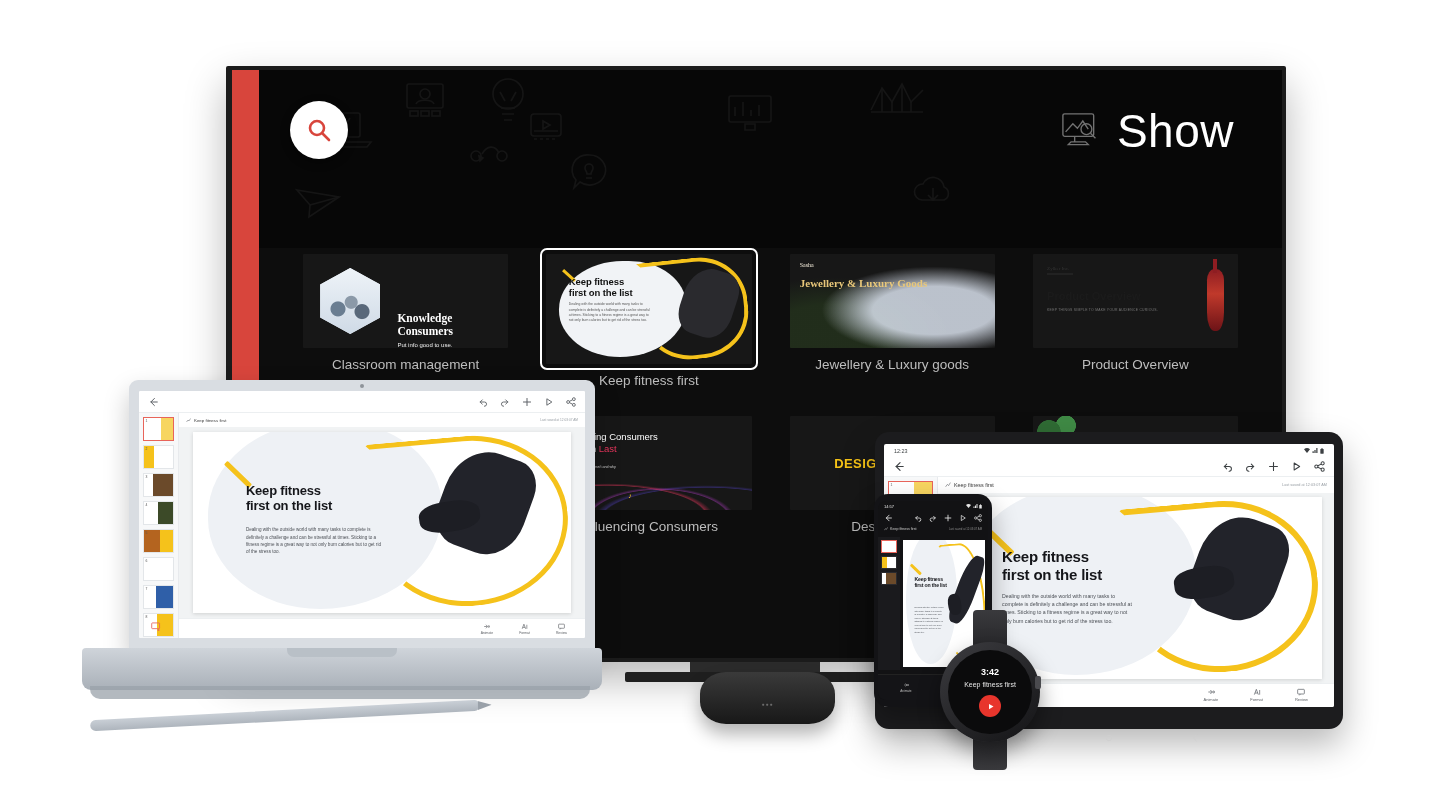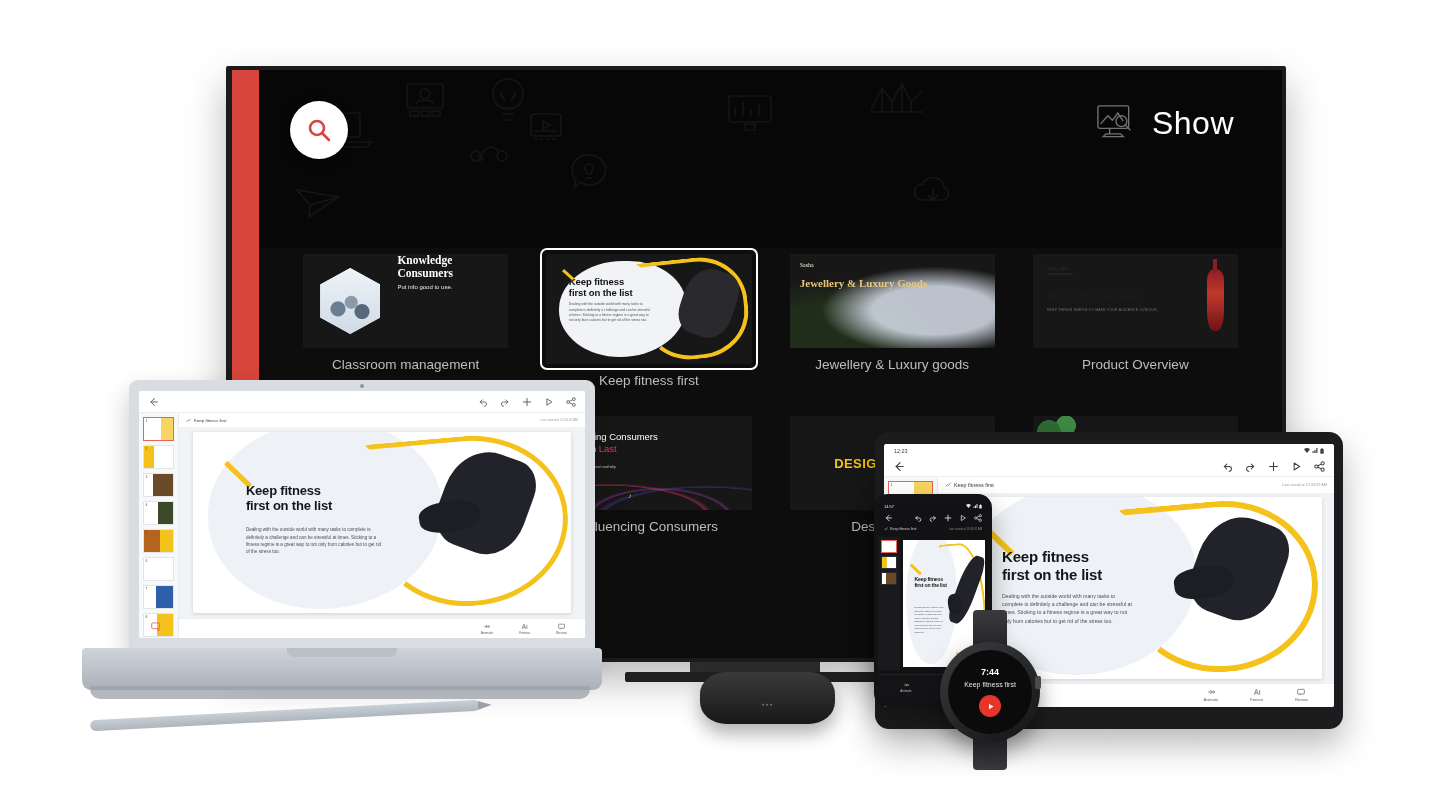--- a/index.html
+++ b/index.html
@@ -38,21 +38,21 @@
     position: absolute; left: 31px; top: 31px; width: 58px; height: 58px;
     border-radius: 50%; background: #fff;
     display: flex; align-items: center; justify-content: center;
     box-shadow: 0 3px 10px rgba(0,0,0,.45);
   }
   #show-wordmark {
     position: absolute; right: 48px; top: 34px;
     display: flex; align-items: center; gap: 16px;
   }
   #show-wordmark .wm-text {
-    color: #fff; font-size: 32px; font-weight: 300; letter-spacing: .5px;
+    color: #fff; font-size: 46px; font-weight: 300; letter-spacing: .5px;
     font-family: "Liberation Sans", sans-serif;
   }
   
   #deck-grid {
     position: absolute; left: 0; top: 178px; width: 1023px; height: 410px;
     padding: 6px 44px 0 44px;
     display: grid; grid-template-columns: repeat(4, 1fr);
     grid-auto-rows: 131px; column-gap: 38px; row-gap: 31px;
   }
   .deck { position: relative; }
@@ -60,21 +60,21 @@
     width: 100%; height: 94px; background: #171717; overflow: hidden;
     position: relative; border-radius: 1px;
   }
   .deck.featured .thumb { height: 110px; outline: 2px solid #fff; outline-offset: 4px; }
   .deck .deck-title {
     margin-top: 9px; color: #bdbdbd; font-size: 13.5px; text-align: center;
     white-space: nowrap; overflow: hidden; text-overflow: ellipsis;
   }
 
   
-  .t-knowledge { background: #1b6fe0; display: flex; align-items: flex-start; }
+  .t-knowledge { background: #1b6fe0; display: flex; align-items: flex-end; }
   .t-knowledge .hexwrap {
     width: 46%; height: 100%; position: relative;
     display:flex;align-items:center;justify-content:center;
   }
   .t-knowledge .hex {
     width: 60px; height: 66px; background: #dfe8f2;
     clip-path: polygon(50% 0,100% 25%,100% 75%,50% 100%,0 75%,0 25%);
     position: relative; overflow: hidden;
   }
   .t-knowledge .hex::after{
@@ -864,21 +864,21 @@
         </div>
       </div>
     </div>
   </div>
 
   <div id="watch">
     <div id="wt-band-top"></div>
     <div id="wt-band-bot"></div>
     <div id="wt-case">
       <div id="wt-face">
-        <div id="wt-time">7:44</div>
+        <div id="wt-time">3:42</div>
         <div id="wt-title">Keep fitness first</div>
         <div id="wt-play">
           <span class="icn">
             <svg width="9" height="9" viewBox="0 0 12 12" fill="#fff">
                 <path d="M4 2.5l6 3.5-6 3.5z"></path>
               </svg>
           </span>
         </div>
       </div>
     </div>

